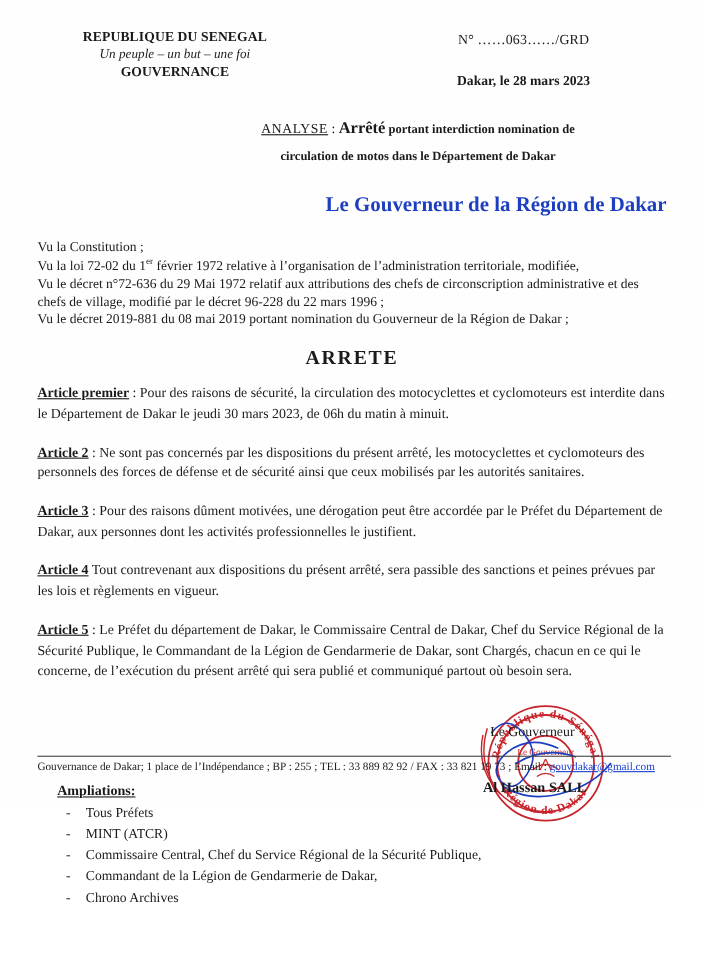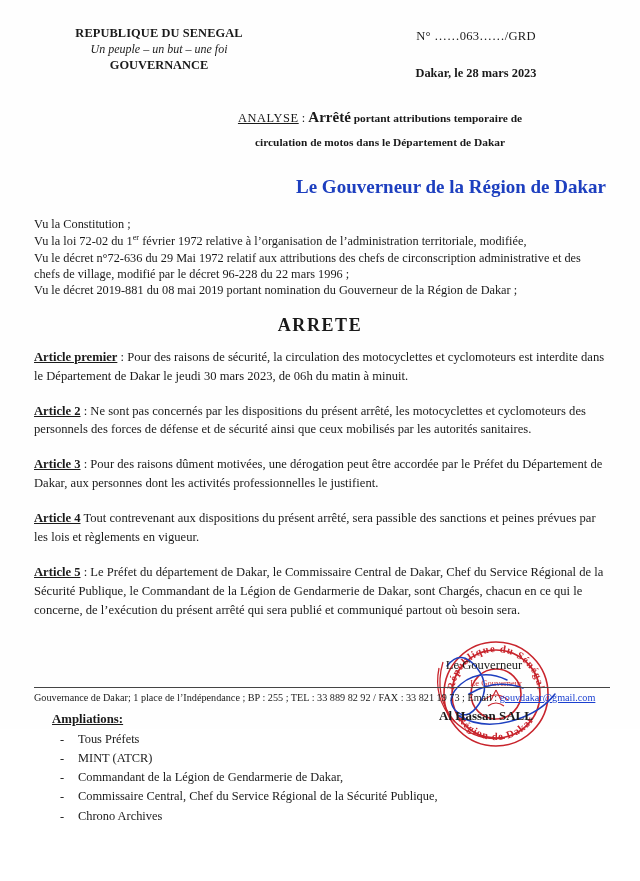--- a/index.html
+++ b/index.html
@@ -233,21 +233,21 @@
       <div class="hl-line4">GOUVERNANCE</div>
     </div>
     <div class="header-right">
       <div class="hr-ref">N° ……063……/GRD</div>
       <div class="hr-date">Dakar, le 28 mars 2023</div>
     </div>
   </div>
 
   <div class="analyse">
     <div class="analyse-line1">
-      <span class="analyse-label">ANALYSE</span><span> : </span><span class="analyse-title">Arrêté</span><span class="analyse-rest"> portant attributions temporaire de</span>
+      <span class="analyse-label">ANALYSE</span><span> : </span><span class="analyse-title">Arrêté</span><span class="analyse-rest"> portant interdiction nomination de</span>
     </div>
     <div class="analyse-line2">circulation de motos dans le Département de Dakar</div>
   </div>
 
   <div class="main-title">Le Gouverneur de la Région de Dakar</div>
 
   <div class="vu-block">
     <div>Vu la Constitution ;</div>
     <div>Vu la loi 72-02 du 1<sup>er</sup> février 1972 relative à l’organisation de l’administration territoriale, modifiée,</div>
     <div>Vu le décret n°72-636 du 29 Mai 1972 relatif aux attributions des chefs de circonscription administrative et des chefs de village, modifié par le décret 96-228 du 22 mars 1996 ;</div>
@@ -316,22 +316,22 @@
 
     <div class="sig-text">Le Gouverneur</div>
     <div class="sig-name">Al Hassan SALL</div>
   </div>
 
   <div class="ampliations">
     <div class="amp-title">Ampliations:</div>
     <ul class="amp-list">
       <li>Tous Préfets</li>
       <li>MINT (ATCR)</li>
+      <li>Commissaire Central, Chef du Service Régional de la Sécurité Publique,</li>
       <li>Commandant de la Légion de Gendarmerie de Dakar,</li>
-      <li>Commissaire Central, Chef du Service Régional de la Sécurité Publique,</li>
       <li>Chrono Archives</li>
     </ul>
   </div>
 
   <div class="footer">
     <span>Gouvernance de Dakar; 1 place de l’Indépendance ; BP : 255 ; TEL : 33 889 82 92 / FAX : 33 821 19 73 ; Email : </span><span class="email">gouvdakar@gmail.com</span>
   </div>
 
 </div>
 

